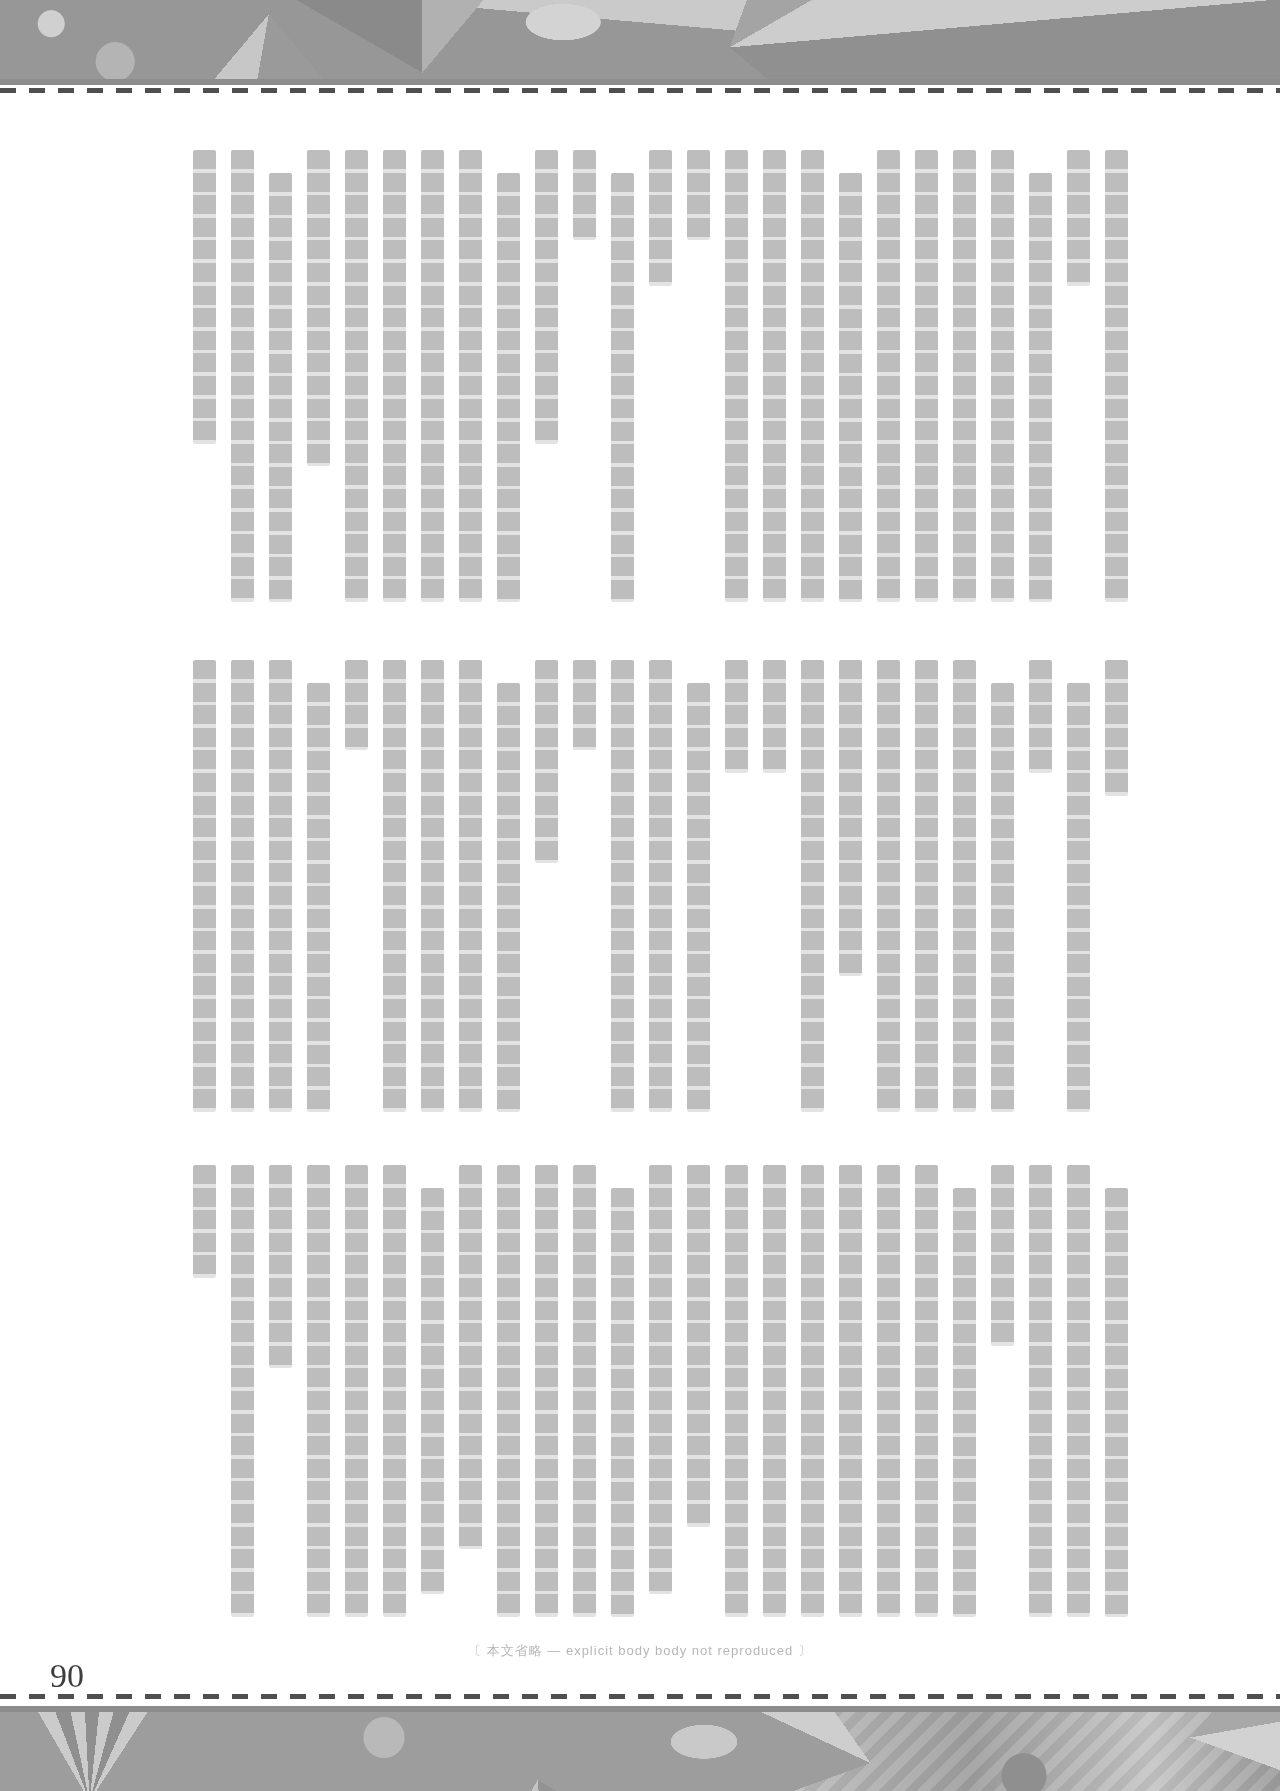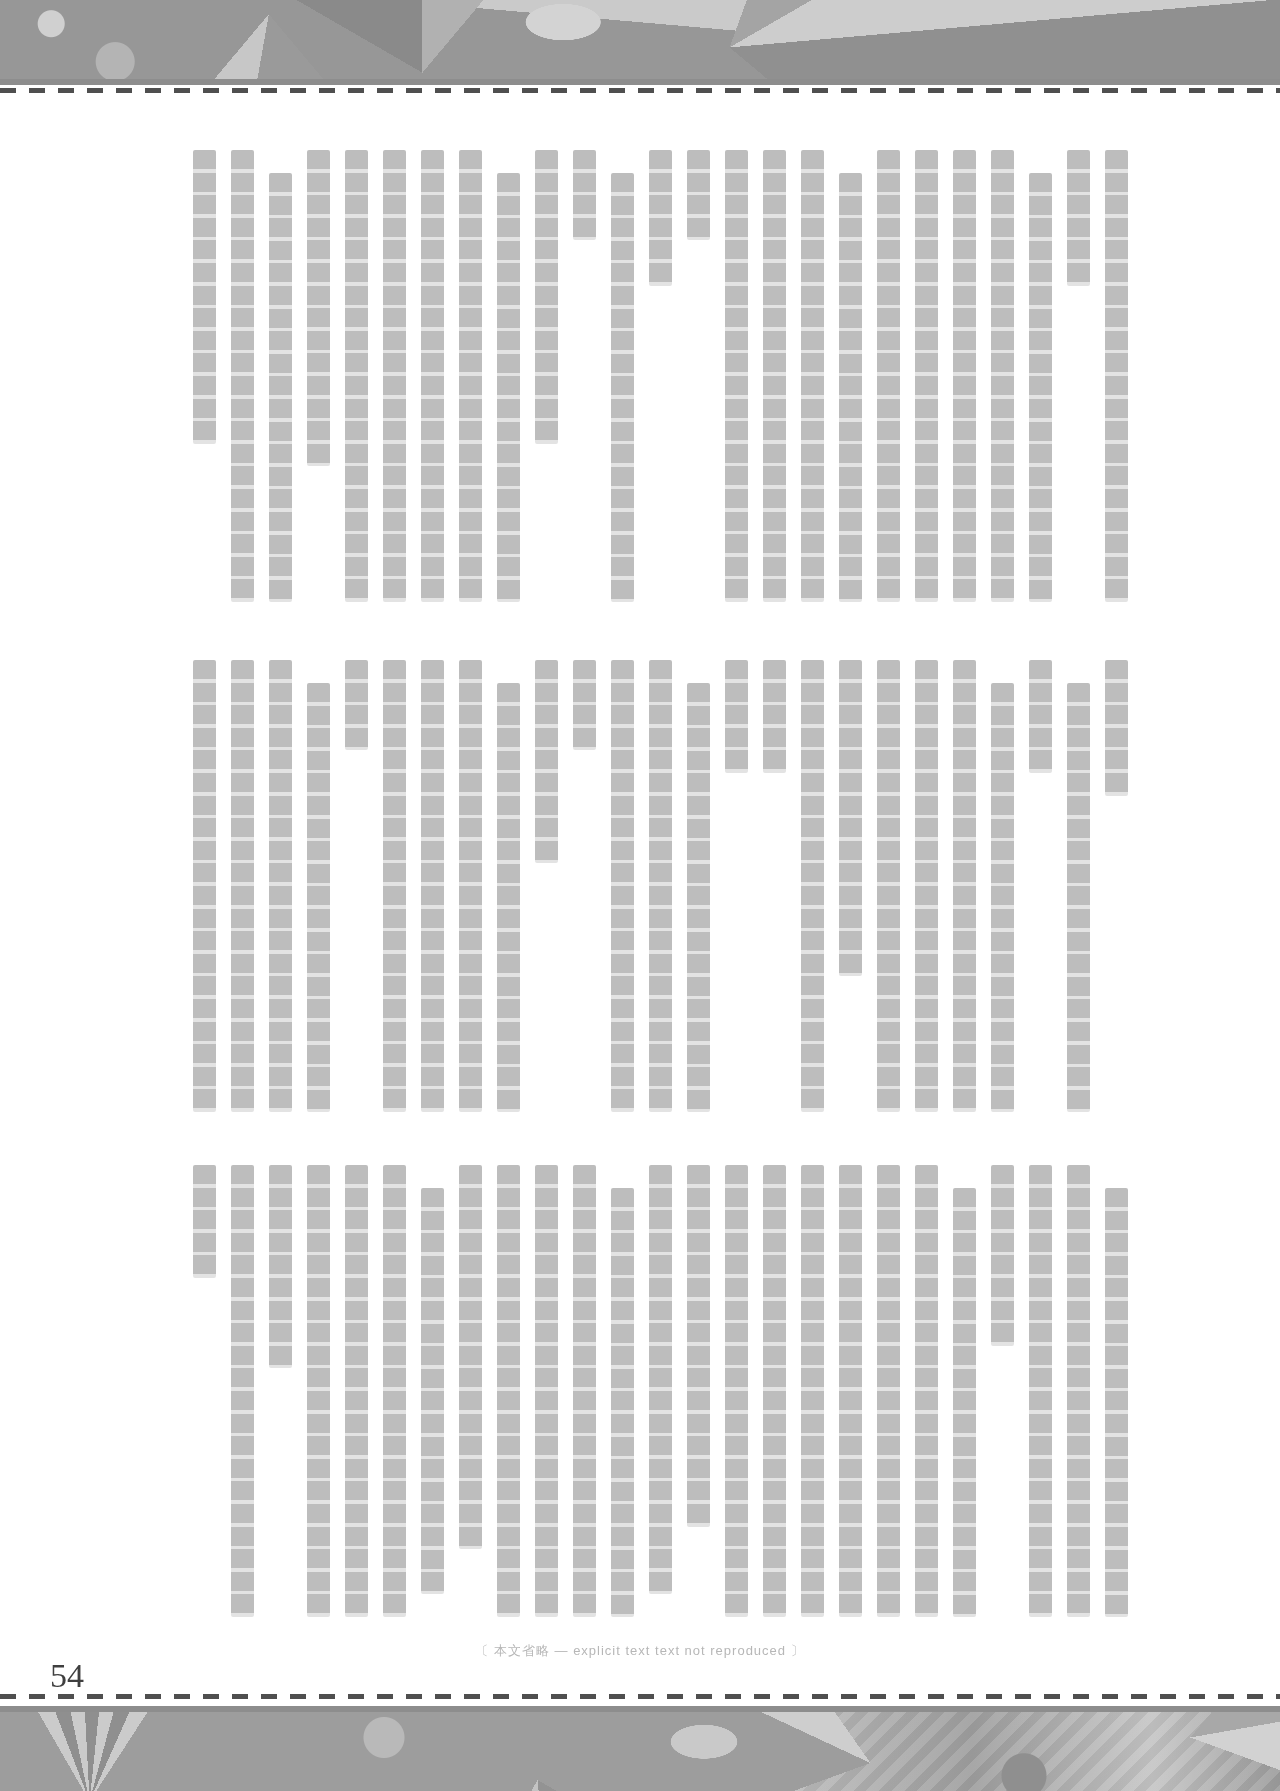--- a/index.html
+++ b/index.html
@@ -179,21 +179,21 @@
       <div class="tcol" style="margin-top: 0px; height: 384.2px;"></div>
       <div class="tcol" style="margin-top: 22.6px; height: 406.8px;"></div>
       <div class="tcol" style="margin-top: 0px; height: 452px;"></div>
       <div class="tcol" style="margin-top: 0px; height: 452px;"></div>
       <div class="tcol" style="margin-top: 0px; height: 452px;"></div>
       <div class="tcol" style="margin-top: 0px; height: 203.4px;"></div>
       <div class="tcol" style="margin-top: 0px; height: 452px;"></div>
       <div class="tcol" style="margin-top: 0px; height: 113px;"></div>
     </div>
 
-  <div class="notice">〔 本文省略 — explicit text text not reproduced 〕</div>
+  <div class="notice">〔 本文省略 — explicit body body not reproduced 〕</div>
 
-  <div class="page-number">54</div>
+  <div class="page-number">90</div>
 
   <div class="dashed-rule rule-bottom"></div>
 
   <div class="art-band art-bottom"></div>
 
 </div>
 
 </body></html>

